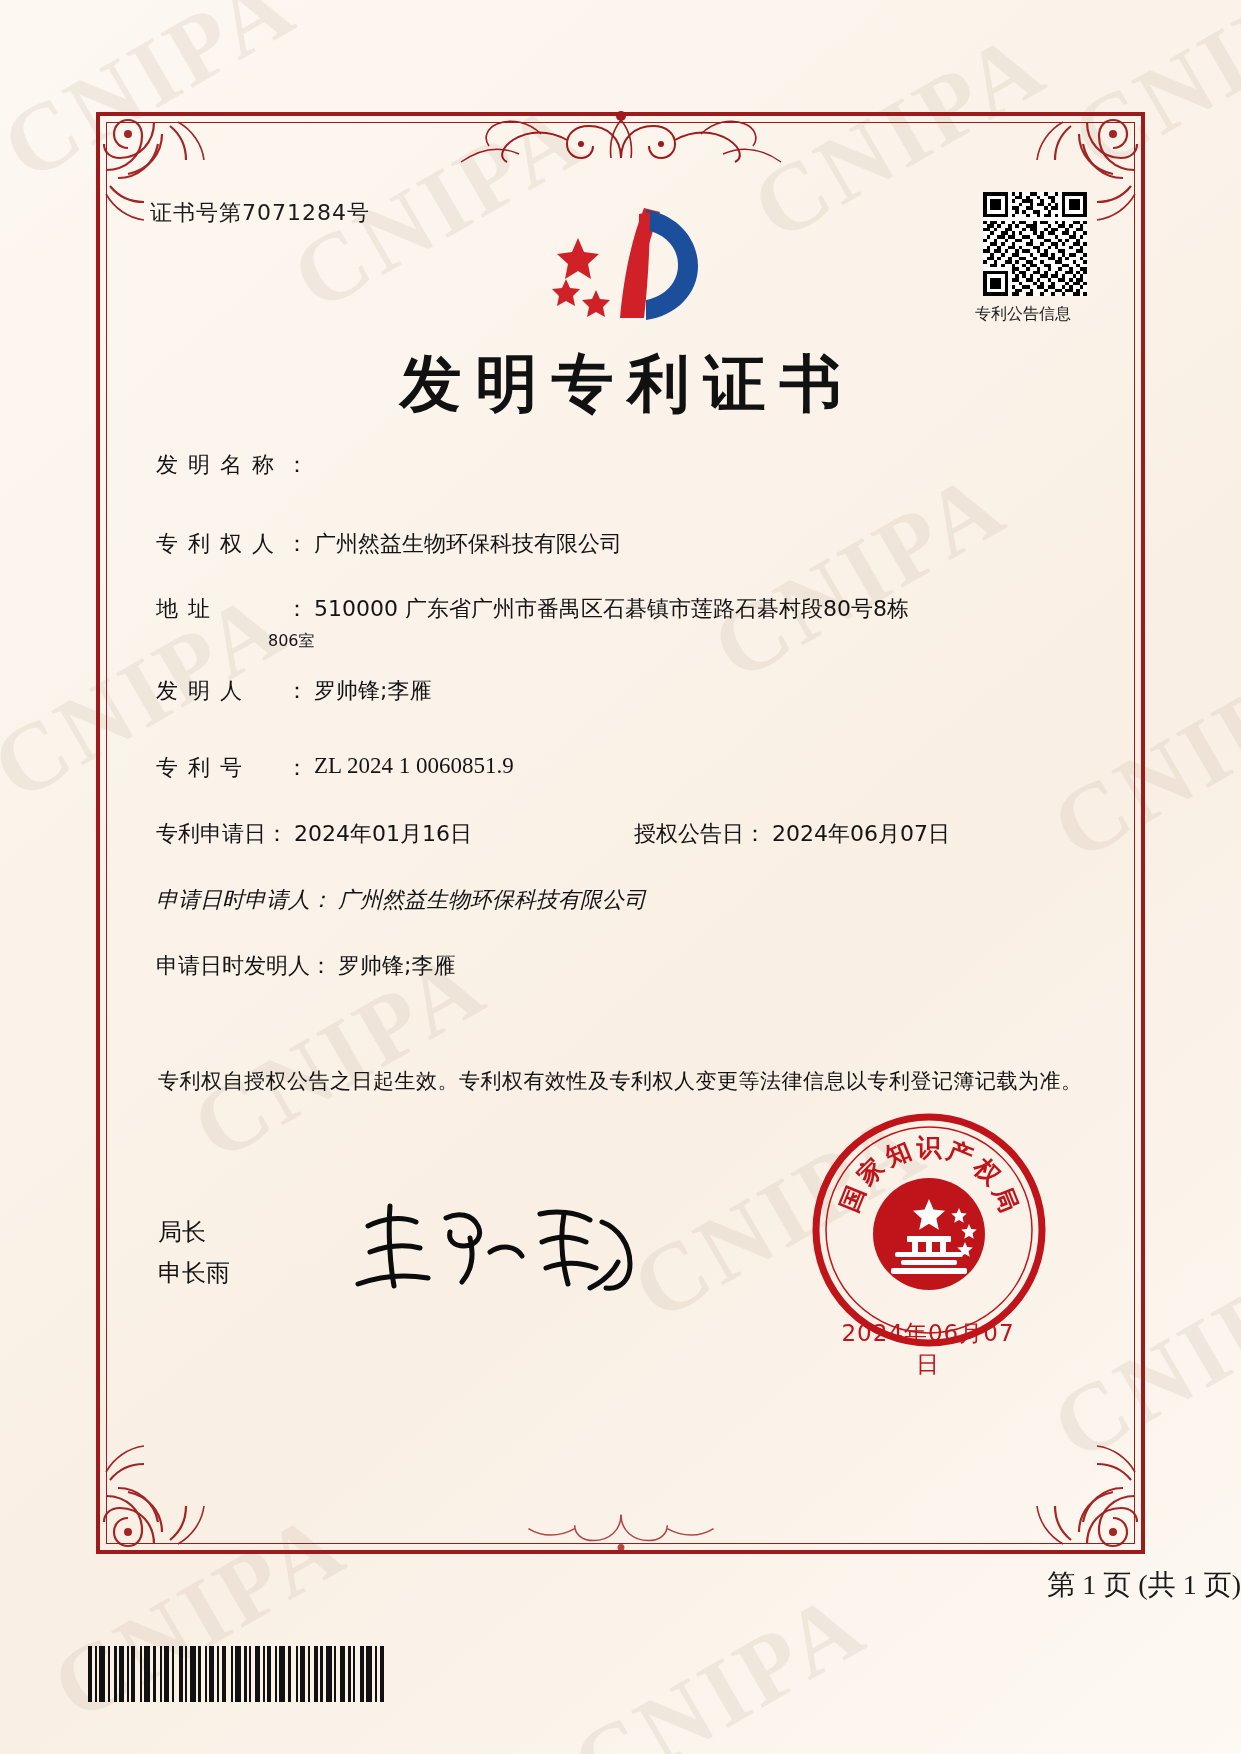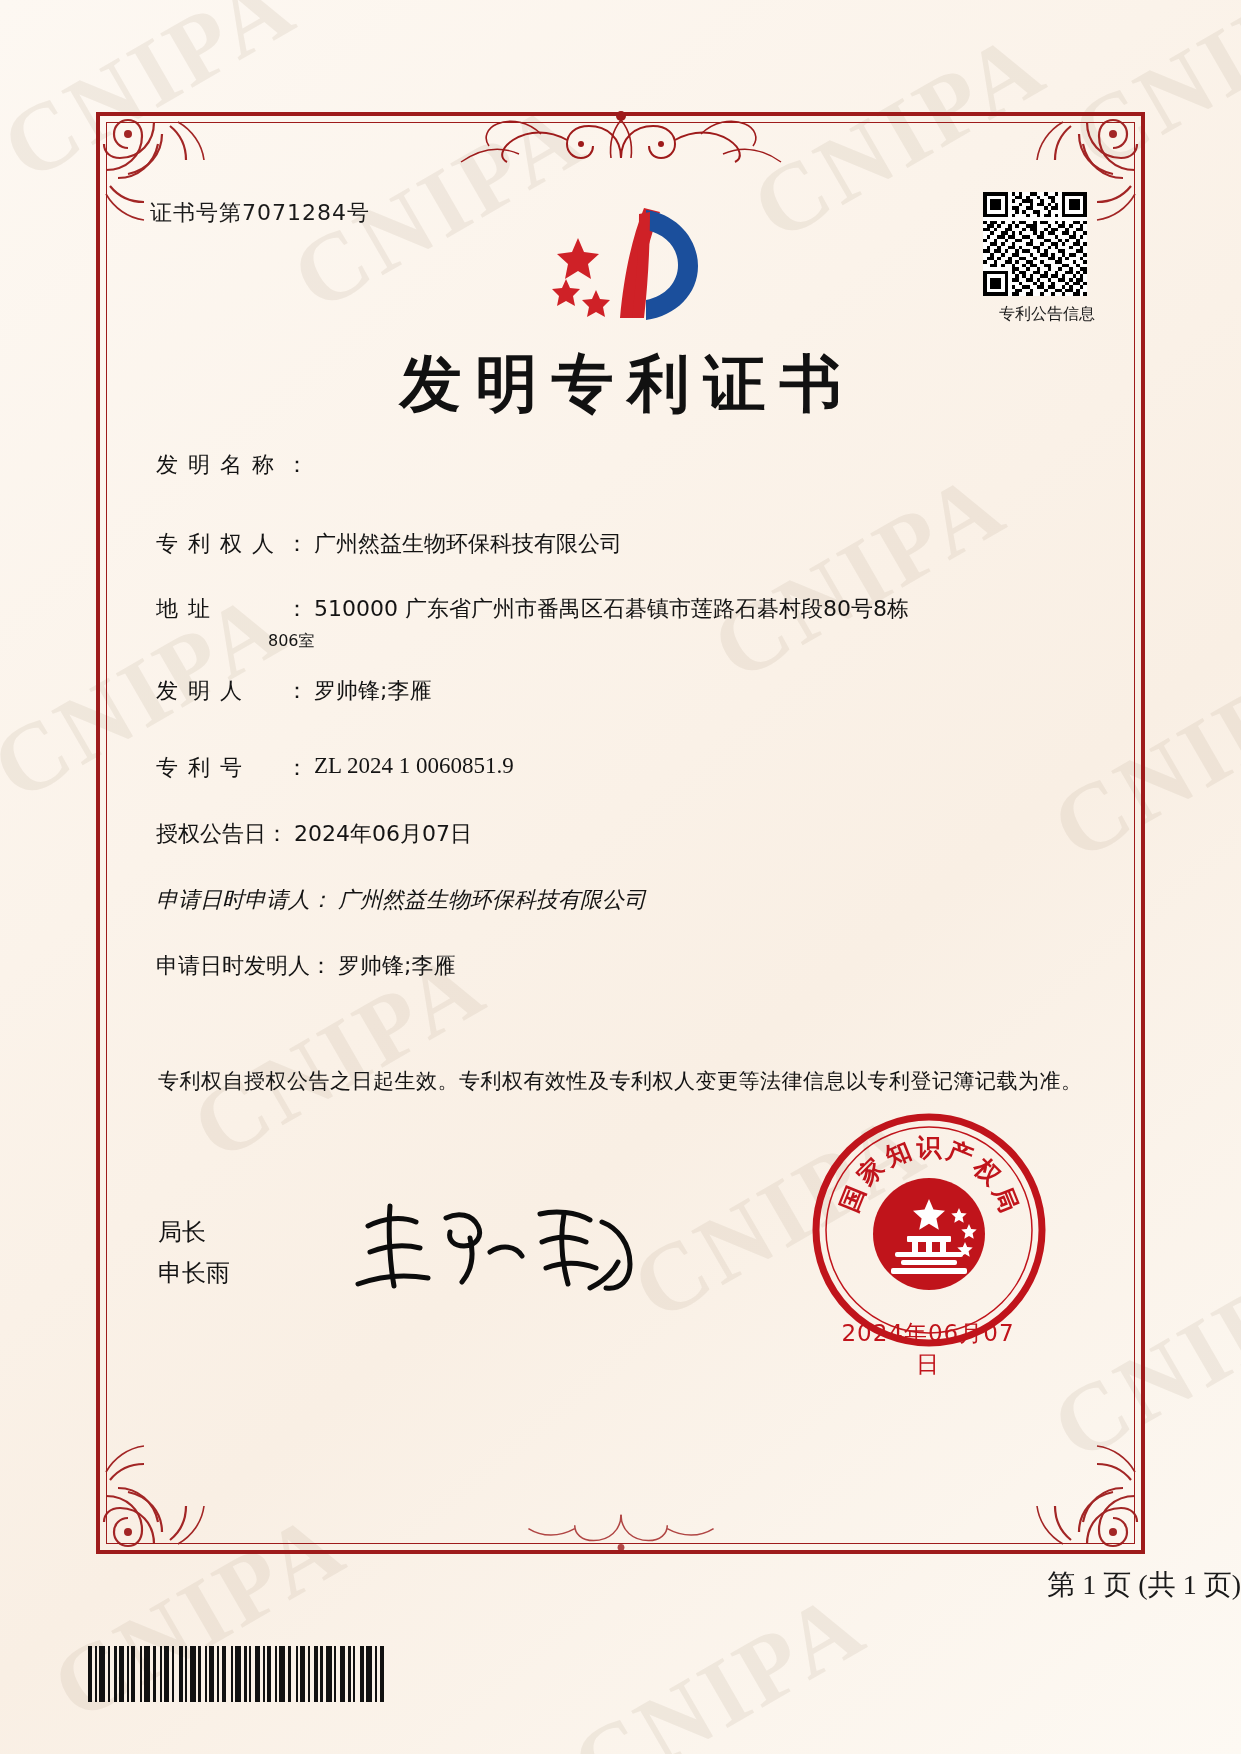--- a/index.html
+++ b/index.html
@@ -105,21 +105,21 @@
     font-family: "DejaVu Sans", sans-serif;
     letter-spacing: 1px;
   }
 
   
   .qr-block {
     position: absolute;
     right: 6px;
     top: 12px;
     width: 120px;
-    text-align: right;
+    text-align: left;
   }
   .qr-canvas {
     width: 104px;
     height: 104px;
     margin: 0 auto;
     background: #ffffff;
   }
   .qr-label {
     margin-top: 8px;
     font-size: 16px;
@@ -694,20 +694,24 @@
         <div class="col left">
           <div class="lab">
             <span style="letter-spacing:10px;">专利号</span>
               <span class="colon">：</span>
           </div>
           <div class="val">ZL 2024 1 0060851.9</div>
         </div>
       </div>
 
       <div class="two-col" style="margin-top:36px;">
+        <div class="col left">
+          <div class="lab" style="width:auto; flex:0 0 auto;">专利申请日：</div>
+          <div class="val cn">2024年01月16日</div>
+        </div>
         <div class="col right">
           <div class="lab">授权公告日：</div>
           <div class="val cn">2024年06月07日</div>
         </div>
       </div>
 
       <div class="two-col" style="margin-top:36px;font-style:italic;">
         <div class="col left" style="width:auto; flex:0 0 auto;">
           <div class="lab" style="width:auto; flex:0 0 auto; display:block;">申请日时申请人：</div>
           <div class="val cn">广州然益生物环保科技有限公司</div>

